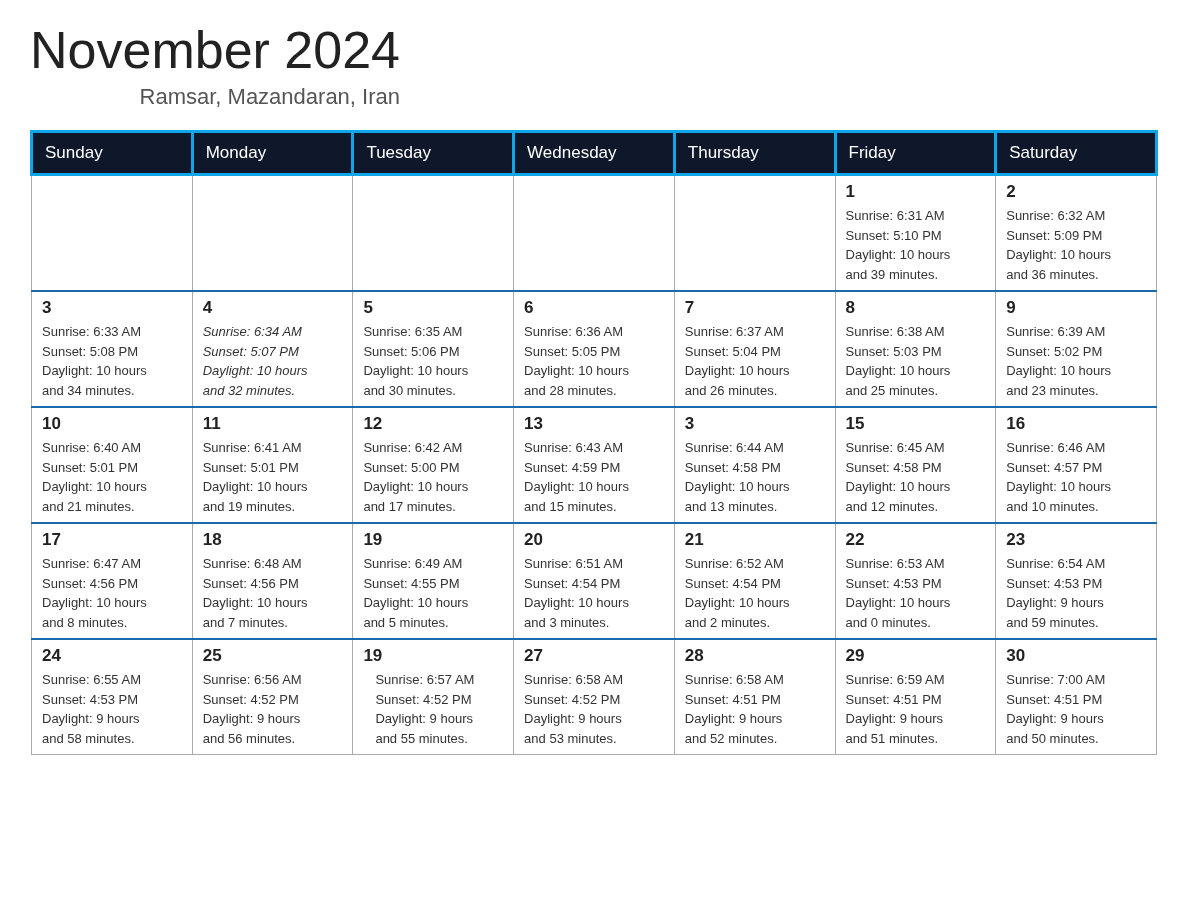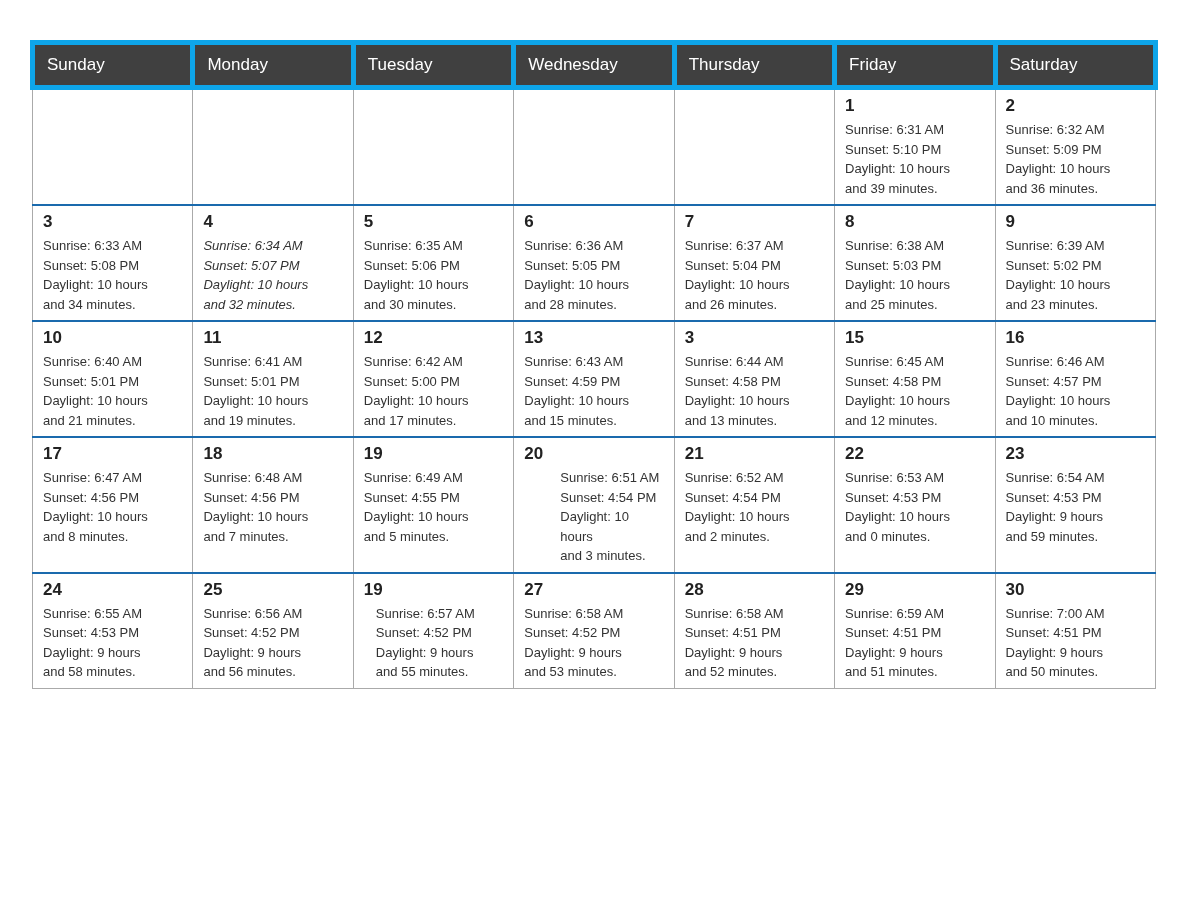--- a/index.html
+++ b/index.html
@@ -44,27 +44,27 @@
     .calendar-subtitle {
       font-size: 22px;
       color: #555;
       margin-top: 4px;
     }
     .calendar-table {
       width: 100%;
       border-collapse: collapse;
     }
     .calendar-table th {
-      background-color: #404040;
+      background-color: #0f172a;
       color: #fff;
       text-align: left;
       padding: 10px 12px;
       font-size: 17px;
       font-weight: normal;
-      border: 5px solid #0ea5e9;
+      border: 3px solid #0ea5e9;
     }
     .calendar-table td {
       border: 1px solid #aaa;
       vertical-align: top;
       padding: 6px 10px;
       width: 14.28%;
       height: 110px;
     }
     .day-number {
       font-size: 17px;
@@ -82,20 +82,24 @@
       border-top: 2px solid #1a6aad;
     }
     .empty-cell {
       background: #fff;
     }
   </style>
 </head>
 <body>
 
 <div class="header">
+  <div class="title-section">
+    <div class="calendar-title">November 2024</div>
+    <div class="calendar-subtitle">Ramsar, Mazandaran, Iran</div>
+  </div>
 </div>
 
 <table class="calendar-table">
   <thead>
     <tr>
     <th>Sunday</th>
         <th>Monday</th>
         <th>Tuesday</th>
         <th>Wednesday</th>
         <th>Thursday</th>
@@ -244,21 +248,21 @@
         </td>
         <td>
           <span class="day-number">19</span>
           <div class="day-info" style="white-space: pre-line;">Sunrise: 6:49 AM
 Sunset: 4:55 PM
 Daylight: 10 hours
 and 5 minutes.</div>
         </td>
         <td>
           <span class="day-number">20</span>
-          <div class="day-info" style="white-space: pre-line; margin-left: 36px;">Sunrise: 6:51 AM
+          <div class="day-info" style="white-space: pre-line;">Sunrise: 6:51 AM
 Sunset: 4:54 PM
 Daylight: 10 hours
 and 3 minutes.</div>
         </td>
         <td>
           <span class="day-number">21</span>
           <div class="day-info" style="white-space: pre-line;">Sunrise: 6:52 AM
 Sunset: 4:54 PM
 Daylight: 10 hours
 and 2 minutes.</div>

